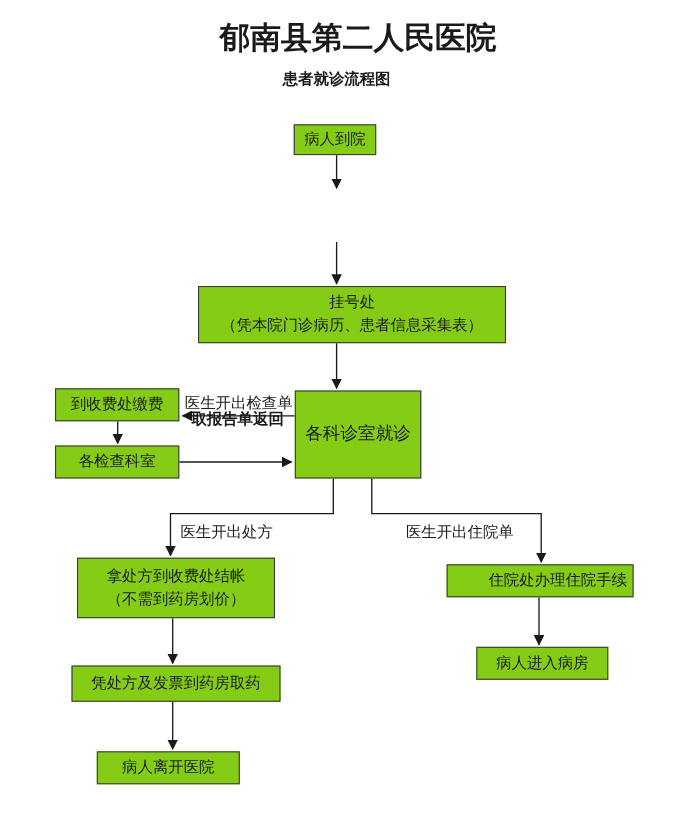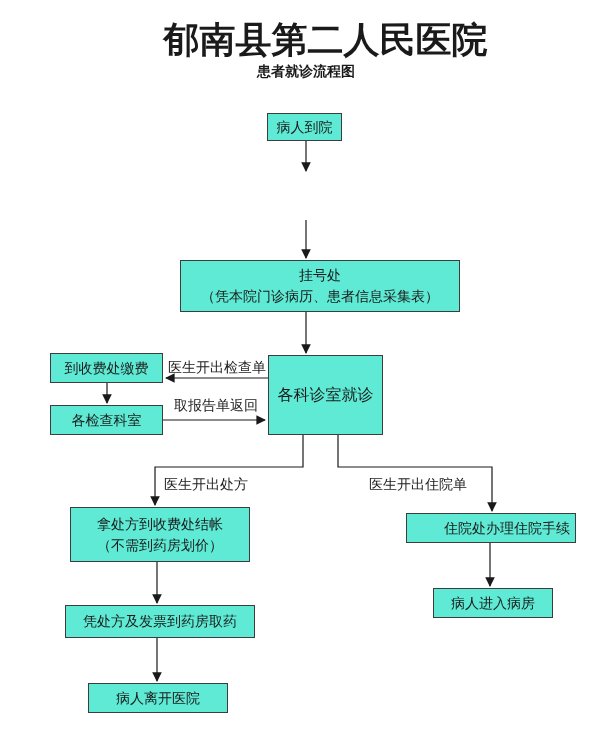--- a/index.html
+++ b/index.html
@@ -6,31 +6,31 @@
   .page{
     position:relative;
     width:612px;height:742px;
     background:#ffffff;
     font-family:"Liberation Serif","DejaVu Serif",serif;
     color:#1a1a1a;
     overflow:hidden;
   }
   .title{
     position:absolute;left:0;right:0;top:16px;
-    text-align:center;font-size:36px;font-weight:bold;padding-left:39px;
+    text-align:center;font-size:28px;font-weight:bold;padding-left:39px;
   }
   .subtitle{
     position:absolute;left:0;right:0;top:63px;
     text-align:center;font-size:14px;font-weight:bold;
   }
   .flow-svg{position:absolute;left:0;top:0;width:612px;height:742px;}
   .flow-svg line,.flow-svg polyline{stroke:#1a1a1a;stroke-width:1.2;fill:none;}
   .node{
     position:absolute;box-sizing:border-box;
-    border:1.5px solid #3d3d3d;background:#5eead4;
+    border:1.5px solid #3d3d3d;background:#84cc16;
     display:flex;flex-direction:column;align-items:center;justify-content:center;
     font-size:14px;line-height:1.5;text-align:center;white-space:nowrap;
   }
   .node.big{font-size:16px;}
   .edge-label{
     position:absolute;font-size:14px;text-align:left;
     white-space:nowrap;line-height:16px;
   }
 </style>
 </head>
@@ -84,33 +84,33 @@
   </div>
 
   <div class="node big" style="left:268px;top:355px;width:115px;height:80px;">
     <span>各科诊室就诊</span>
   </div>
 
   <div class="node" style="left:65px;top:605px;width:190px;height:33px;">
     <span>凭处方及发票到药房取药</span>
   </div>
 
-  <div class="node" style="left:88px;top:683px;width:140px;height:30px;">
+  <div class="node" style="left:88px;top:683px;width:130px;height:30px;">
     <span>病人离开医院</span>
   </div>
 
   <div class="node" style="left:406px;top:513px;width:170px;height:30px;padding-left:32px;">
     <span>住院处办理住院手续</span>
   </div>
 
   <div class="node" style="left:433px;top:588px;width:120px;height:30px;">
     <span>病人进入病房</span>
   </div>
 
   <div class="edge-label" style="left:168px;top:360px;width:100px;">医生开出检查单</div>
 
-  <div class="edge-label" style="left:174px;top:398px;width:86px;">取报告单返回</div>
+  <div class="edge-label" style="left:174px;top:374px;width:86px;font-weight:bold;">取报告单返回</div>
 
   <div class="edge-label" style="left:164px;top:477px;width:86px;">医生开出处方</div>
 
   <div class="edge-label" style="left:369px;top:477px;width:100px;">医生开出住院单</div>
 
 </div>
 
 </body></html>

